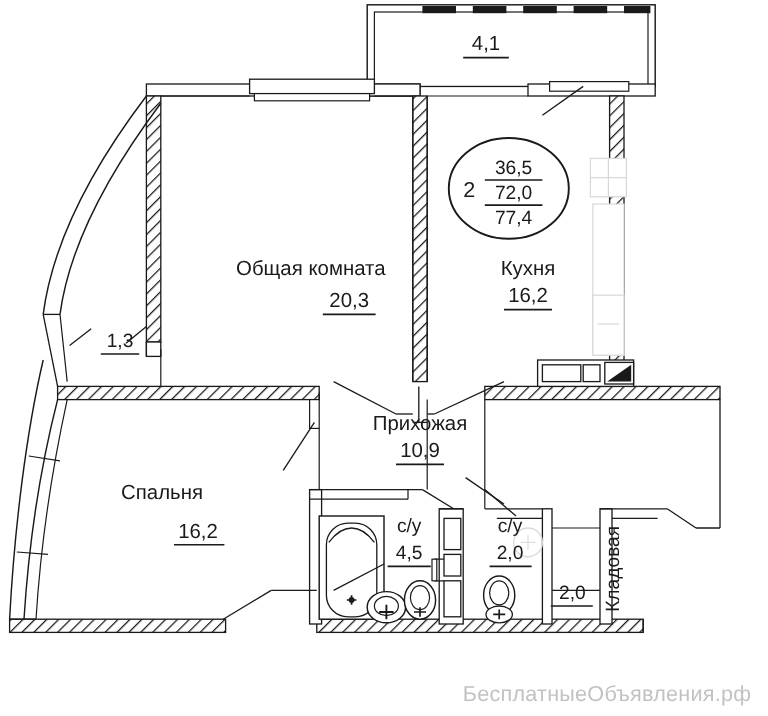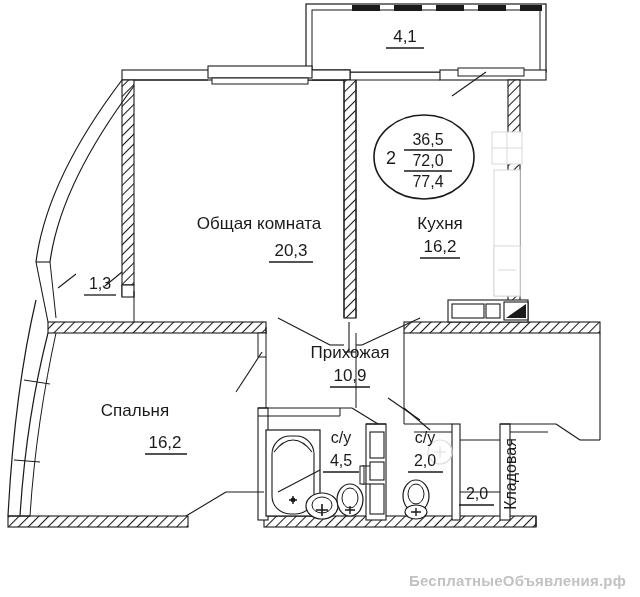--- a/index.html
+++ b/index.html
@@ -45,25 +45,24 @@
     font-size: 18px;
   }
   .badge-frac {
     font-size: 16px;
   }
   .watermark {
     position: absolute;
     right: 14px;
     bottom: 8px;
     font-family: "Liberation Sans", sans-serif;
-    font-size: 15px;
+    font-size: 18px;
     color: #c2c2c2;
     letter-spacing: 0.2px;
     user-select: none;
-    font-weight: bold;
   }
 </style>
 </head>
 <body>
 
 <div id="plan-root">
 
   <svg id="floorplan" viewBox="0 0 640 597">
     <defs>
       <pattern id="hatch45" width="7" height="7" patternTransform="rotate(45)" patternUnits="userSpaceOnUse">

